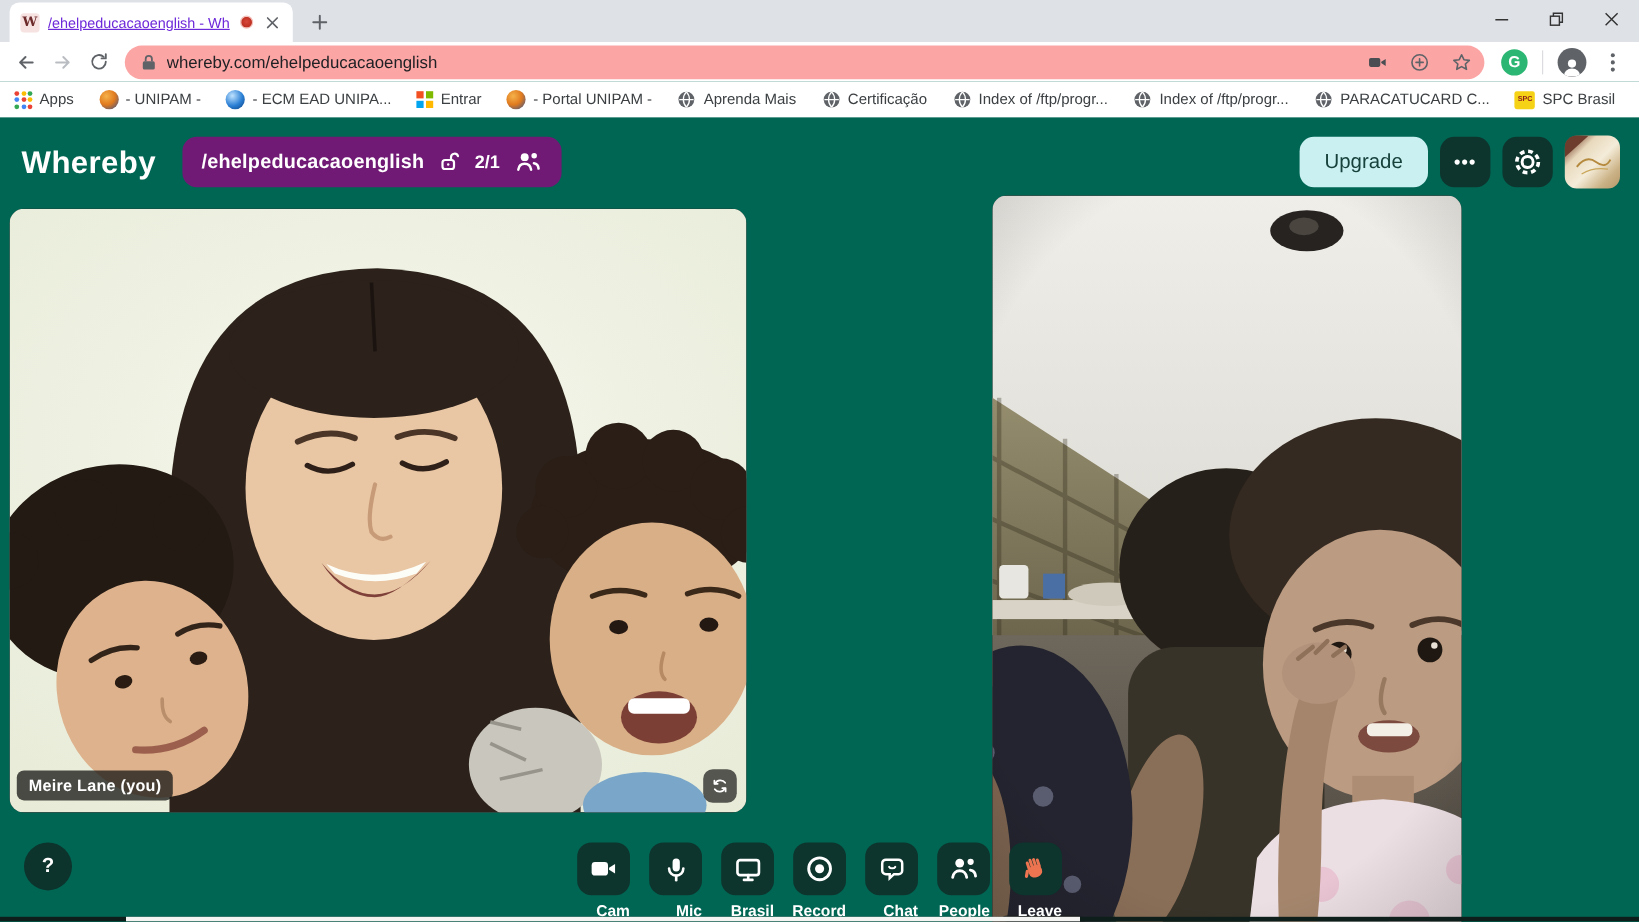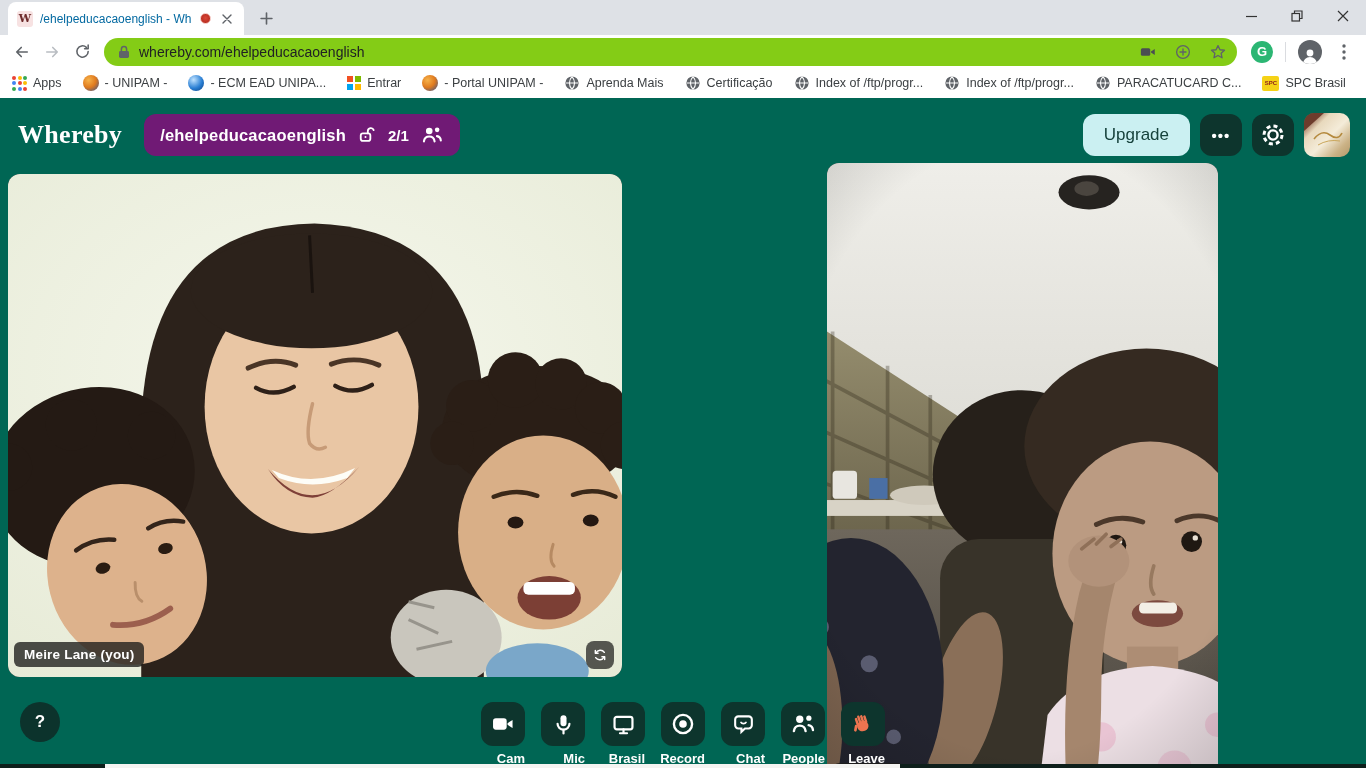--- a/index.html
+++ b/index.html
@@ -14,33 +14,33 @@
   
   .tabstrip { height:35px; background:#dee1e6; display:flex; align-items:flex-end; position:relative; }
   .tab {
     margin-left:8px; width:236px; height:33px; background:#fff;
     border-radius:8px 8px 0 0; display:flex; align-items:center; gap:7px; padding:0 9px;
   }
   .favicon {
     width:16px; height:16px; flex:0 0 16px; background:#f7e2e2; color:#6d2a2a;
     font:bold 11px/16px "DejaVu Serif", serif; text-align:center; border-radius:3px;
   }
-  .tab-title { flex:1; font-size:12px; color:#0369a1; white-space:nowrap; overflow:hidden; }
+  .tab-title { flex:1; font-size:12px; color:#6d28d9; white-space:nowrap; overflow:hidden;text-decoration:underline; }
   .rec-dot { width:11px; height:11px; flex:0 0 11px; border-radius:50%;
     background:radial-gradient(circle at 50% 45%, #d8483a 0%, #c23325 55%, #a8281c 100%);
     border:1px solid #f3c0ba; }
   .tab-close { width:17px; height:17px; display:flex; align-items:center; justify-content:center; border-radius:50%; }
   .newtab { width:28px; height:28px; margin:0 0 3px 8px; display:flex; align-items:center; justify-content:center; border-radius:50%; }
   .wincontrols { position:absolute; right:0; top:0; height:35px; display:flex; }
   .winbtn { width:46px; height:32px; display:flex; align-items:center; justify-content:center; }
 
   .toolbar { height:33px; background:#fff; display:flex; align-items:center; padding:0 8px; gap:2px; }
   .navbtn { width:28px; height:28px; display:flex; align-items:center; justify-content:center; border-radius:50%; flex:0 0 28px; }
   .addressbar {
-    flex:1; height:28px; margin:11px 6px; background:#84cc16; border-radius:14px;
+    flex:1; height:28px; margin:11px 6px; background:#fca5a5; border-radius:14px;
     display:flex; align-items:center; gap:9px; padding:0 6px 0 14px;
   }
   .url { flex:1; font-size:14px; color:#202124; white-space:nowrap; overflow:hidden; }
   .omni-ico { width:26px; height:26px; display:flex; align-items:center; justify-content:center; border-radius:50%; flex:0 0 26px; }
   .ext-badge { width:22px; height:22px; border-radius:50%; background:#2bb673; color:#fff;
     font-size:13px; font-weight:bold; display:flex; align-items:center; justify-content:center; margin:0 6px; }
   .tb-divider { width:1px; height:20px; background:#dadce0; margin:0 4px; }
   .profile-ico { width:24px; height:24px; border-radius:50%; background:#5f6368; display:flex; align-items:flex-end; justify-content:center; overflow:hidden; margin:0 6px; }
 
   .bookmarks { height:30px; background:#fff; display:flex; align-items:center; padding:0 12px; gap:21px; }
@@ -50,21 +50,21 @@
   .ms-grid { width:14px; height:14px; display:grid; grid-template-columns:1fr 1fr; gap:1.5px; }
   .circle-logo { width:16px; height:16px; border-radius:50%; }
   .unipam-logo { background:radial-gradient(circle at 35% 32%, #f6b24a 0%, #e07b1f 48%, #2e4f93 100%); }
   .sphere-logo { background:radial-gradient(circle at 35% 30%, #bfe2ff 0%, #2a7fd4 55%, #0a3d7e 100%); }
   .spc-badge { width:17px; height:15px; background:#f5d216; border-radius:2px; color:#8b1d1d;
     font-size:6px; font-weight:bold; display:flex; align-items:center; justify-content:center; }
 
   
   .app { position:relative; height:670px; background:#006654; }
   .app-header { display:flex; align-items:center; height:64px; padding:10px 16px 0 18px; }
-  .logo { font-family:Liberation Serif, serif; font-weight:bold; font-size:26px; color:#fff; letter-spacing:.3px; }
+  .logo { font-family:Liberation Sans, sans-serif; font-weight:bold; font-size:26px; color:#fff; letter-spacing:.3px; }
   .room-pill {
     margin-left:22px; background:#701a75; border-radius:12px; height:42px;
     display:flex; align-items:center; gap:11px; padding:0 16px; color:#fff;
   }
   .room-name { font-weight:bold; font-size:16.5px; letter-spacing:.2px; }
   .capacity { font-weight:bold; font-size:15px; }
   .header-right { margin-left:auto; display:flex; align-items:center; gap:10px; }
   .upgrade-btn {
     background:#cbf0f2; color:#17423c; height:42px; padding:0 21px; border-radius:12px;
     font-size:17px; display:flex; align-items:center; font-weight:500;

